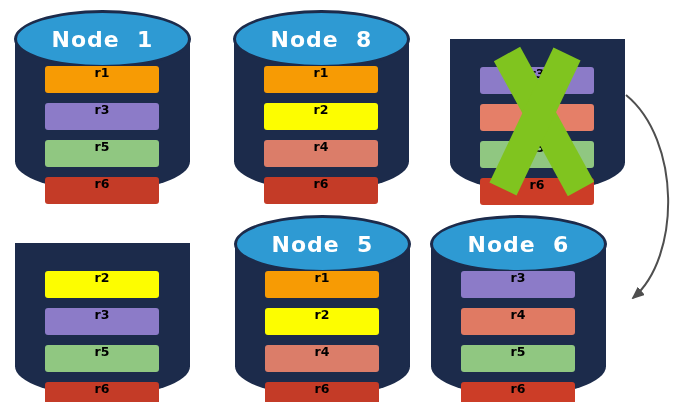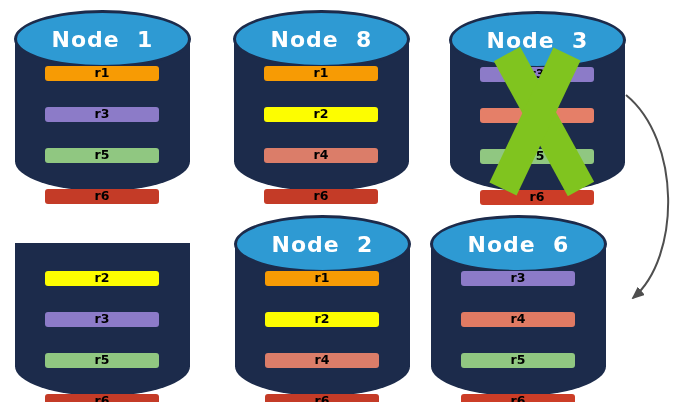--- a/index.html
+++ b/index.html
@@ -43,22 +43,22 @@
     font-weight: bold;
     letter-spacing: 1px;
     white-space: pre;
     text-align: right;
   }
   .bars {
     position: absolute;
     top: 56px; left: 31px; right: 32px;
   }
   .bar {
-    height: 15px;
-    margin-bottom: 26px;
+    height: 27px;
+    margin-bottom: 10px;
     border-radius: 3px;
     text-align: center;
     font-size: 12.5px;
     line-height: 13px;
     font-weight: bold;
     color: var(--replica-label-text, #000000);
   }
   .x-mark {
     position: absolute;
     left: 480px;
@@ -113,23 +113,20 @@
     <div class="bars">
       <div class="bar" style="background: rgb(247, 155, 4);">r1</div>
       <div class="bar" style="background: rgb(253, 253, 0);">r2</div>
       <div class="bar" style="background: rgb(219, 125, 105);">r4</div>
       <div class="bar" style="background: rgb(196, 59, 39);">r6</div>
     </div>
   </div>
 
   <div class="node" style="left:449px; top:11px">
     <div class="cyl-body"></div>
-    <div class="cyl-top">
-      <div class="node-title">Node  3</div>
-    </div>
     <div class="bars">
       <div class="bar" style="background: rgb(140, 123, 200);">r3</div>
       <div class="bar" style="background: rgb(229, 127, 104);">r4</div>
       <div class="bar" style="background: rgb(144, 199, 129);">r5</div>
       <div class="bar" style="background: rgb(204, 61, 39);">r6</div>
     </div>
   </div>
 
   <div class="node" style="left:14px; top:215px">
     <div class="cyl-body"></div>
@@ -137,21 +134,21 @@
       <div class="bar" style="background: rgb(253, 253, 0);">r2</div>
       <div class="bar" style="background: rgb(140, 123, 200);">r3</div>
       <div class="bar" style="background: rgb(144, 199, 129);">r5</div>
       <div class="bar" style="background: rgb(196, 59, 39);">r6</div>
     </div>
   </div>
 
   <div class="node" style="left:234px; top:215px">
     <div class="cyl-body"></div>
     <div class="cyl-top">
-      <div class="node-title">Node  2</div>
+      <div class="node-title">Node  5</div>
     </div>
     <div class="bars">
       <div class="bar" style="background: rgb(247, 155, 4);">r1</div>
       <div class="bar" style="background: rgb(253, 253, 0);">r2</div>
       <div class="bar" style="background: rgb(219, 125, 105);">r4</div>
       <div class="bar" style="background: rgb(196, 59, 39);">r6</div>
     </div>
   </div>
 
   <div class="node" style="left:430px; top:215px">

